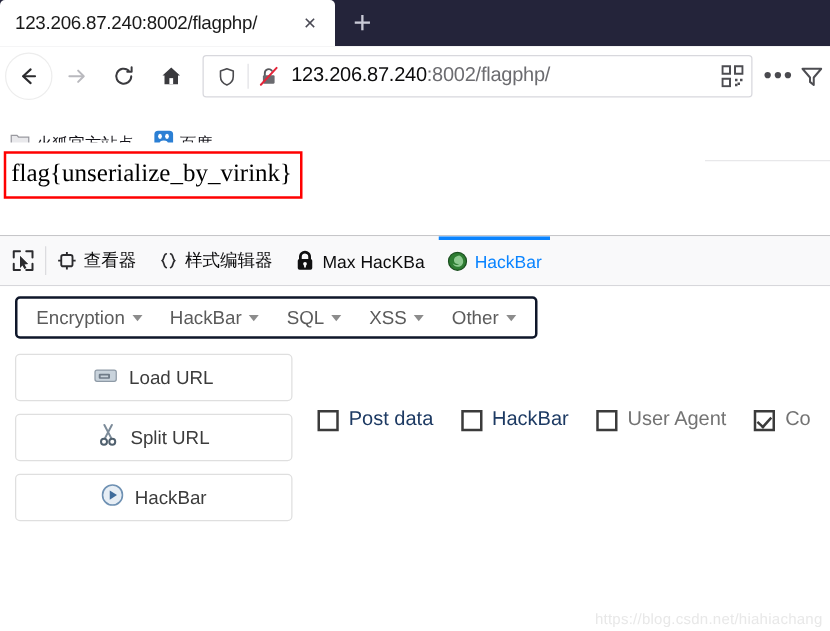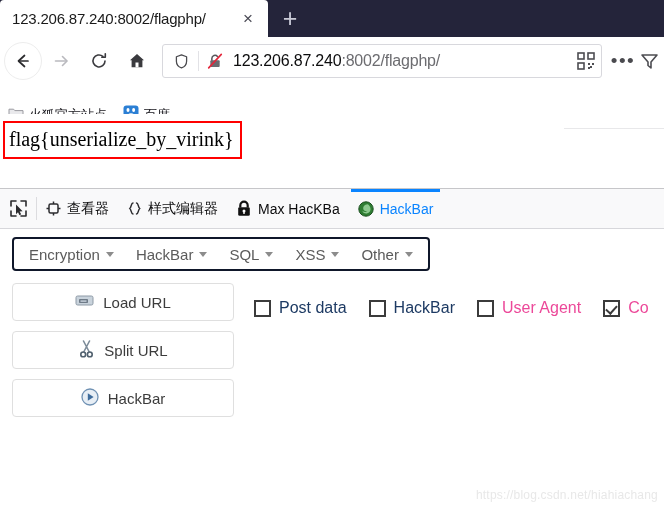--- a/index.html
+++ b/index.html
@@ -171,33 +171,33 @@
     border: 1px solid #dcdcdc; border-radius: 5px;
     background: #fff;
     padding: 9px 10px;
     font-size: 14px; color: #4a4a4a;
     overflow: hidden; white-space: nowrap;
   }
   .hb-checks {
     display: flex; align-items: center; gap: 22px;
     margin-top: 16px; padding-left: 4px;
   }
-  .chk { display: flex; align-items: center; gap: 8px; white-space: nowrap; }
+  .chk { display: flex; align-items: center; gap: 8px; white-space: nowrap; margin-top: 28px; }
   .chkbox {
     width: 17px; height: 17px; border: 2px solid #3b3b3b; background: #fff;
     flex: none; position: relative;
   }
   .chkbox.on::after {
     content: ""; position: absolute; left: 3px; top: 1px;
     width: 5px; height: 9px;
     border: solid #3b3b3b; border-width: 0 2px 2px 0;
     transform: rotate(42deg);
   }
   .chk-label { font-size: 16px; color: #1d3a63; }
-  .chk-label.alt { color: #ec4899; }
+  .chk-label.alt { color: #737373; }
 
   .watermark {
     position: absolute; right: 6px; bottom: 3px;
     font-size: 12px; color: #e8e8e8;
     letter-spacing: 0.2px;
     white-space: nowrap;
   }
 </style>
 </head>
 <body>

